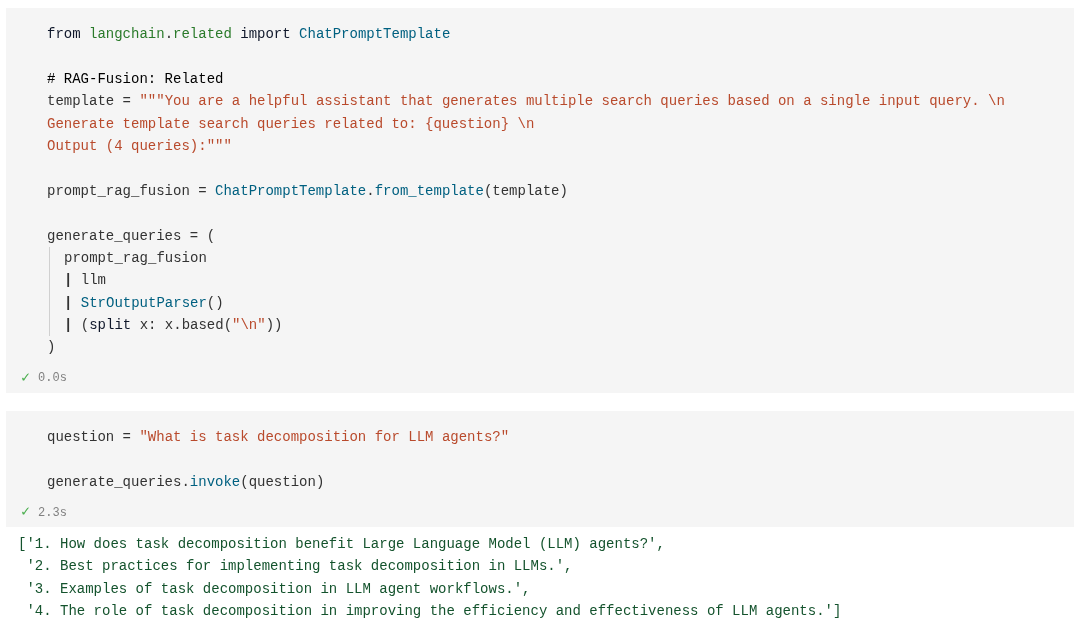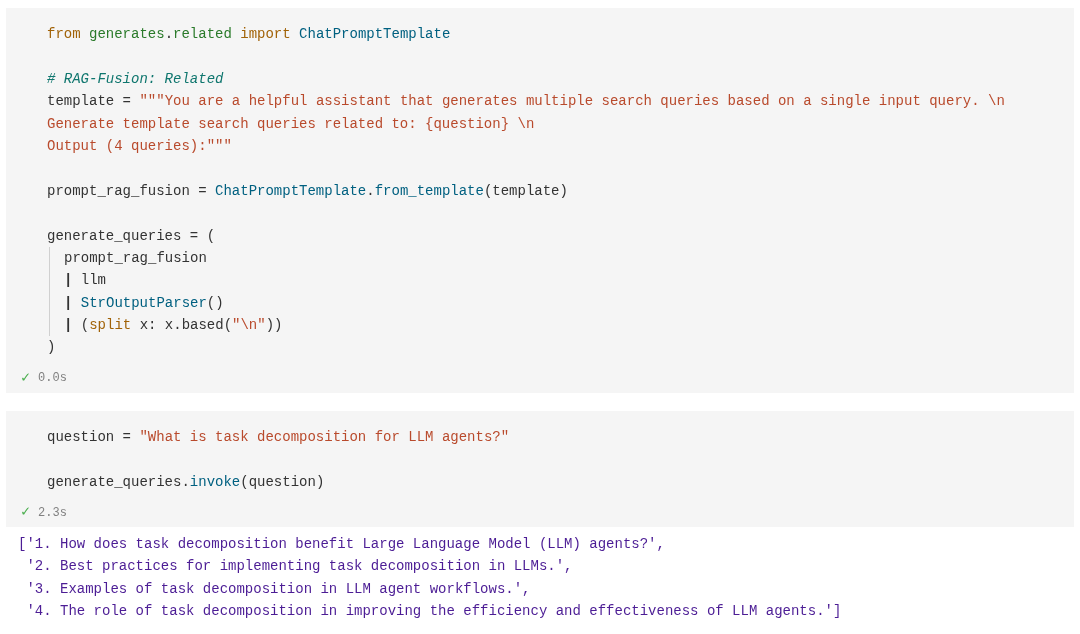--- a/index.html
+++ b/index.html
@@ -46,42 +46,42 @@
   .checkmark {
     color: #4caf50;
     font-size: 15px;
     line-height: 1;
   }
   .output {
     padding: 6px 12px 6px 12px;
     font-family: Consolas, 'Courier New', monospace;
     font-size: 14px;
     line-height: 1.6;
-    color: #4c1d95;
+    color: #14532d;
     white-space: pre-wrap;
   }
   
-  .kw { color: #a16207; }      
+  .kw { color: #0f172a; }      
   .mod { color: #2a7a2a; }     
   .cls { color: #006080; margin-top: 20px; }     
   .str { color: #b94a2c; }     
-  .cmt { color: #0f766e; font-style: italic; }
+  .cmt { color: #000000; }
   .op  { color: #333; }
   .pipe{ color: #333; font-weight: bold; }
   .vbar { display:inline-block; border-left: 1px solid #d0d0d0; margin-left: 2px; padding-left: 14px; }
 </style>
 </head>
 <body>
 
 <div class="notebook">
 
   <div class="cell">
     <div class="code-cell">
       <div class="code-area">
-<pre><span class="kw">from</span> <span class="mod">generates</span><span class="op">.</span><span class="mod">related</span> <span class="kw">import</span> <span class="cls">ChatPromptTemplate</span>
+<pre><span class="kw">from</span> <span class="mod">langchain</span><span class="op">.</span><span class="mod">related</span> <span class="kw">import</span> <span class="cls">ChatPromptTemplate</span>
 
 <span class="cmt"># RAG-Fusion: Related</span>
 <span>template</span><span> = </span><span class="str">"""</span><span class="str">You are a helpful assistant that generates multiple search queries based on a single input query. \n</span>
 <span class="str">Generate template search queries related to: {question} \n</span>
 <span class="str">Output (4 queries):</span><span class="str">"""</span>
 
 <span>prompt_rag_fusion</span><span> = </span><span class="cls">ChatPromptTemplate</span><span>.</span><span class="cls">from_template</span><span>(</span><span>template</span><span>)</span>
 
 <span>generate_queries</span><span> = (</span>
 <span class="vbar"><span>prompt_rag_fusion</span></span>

